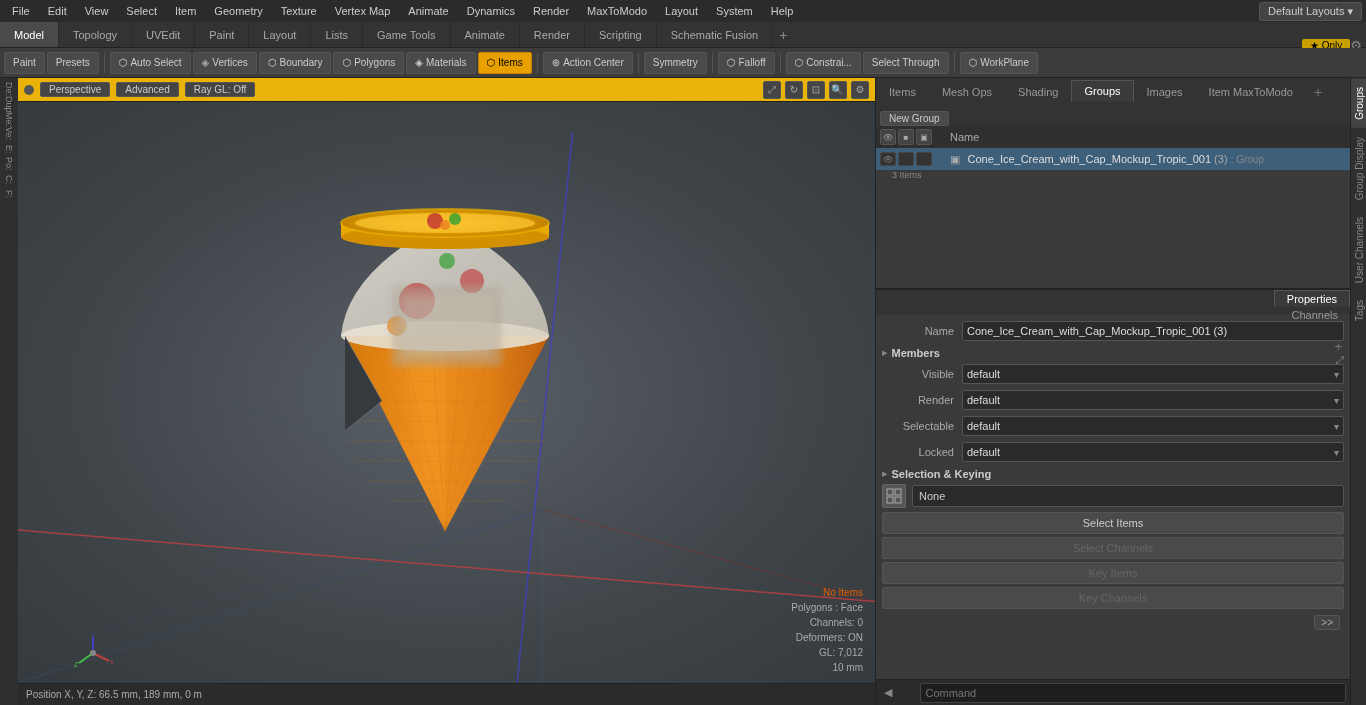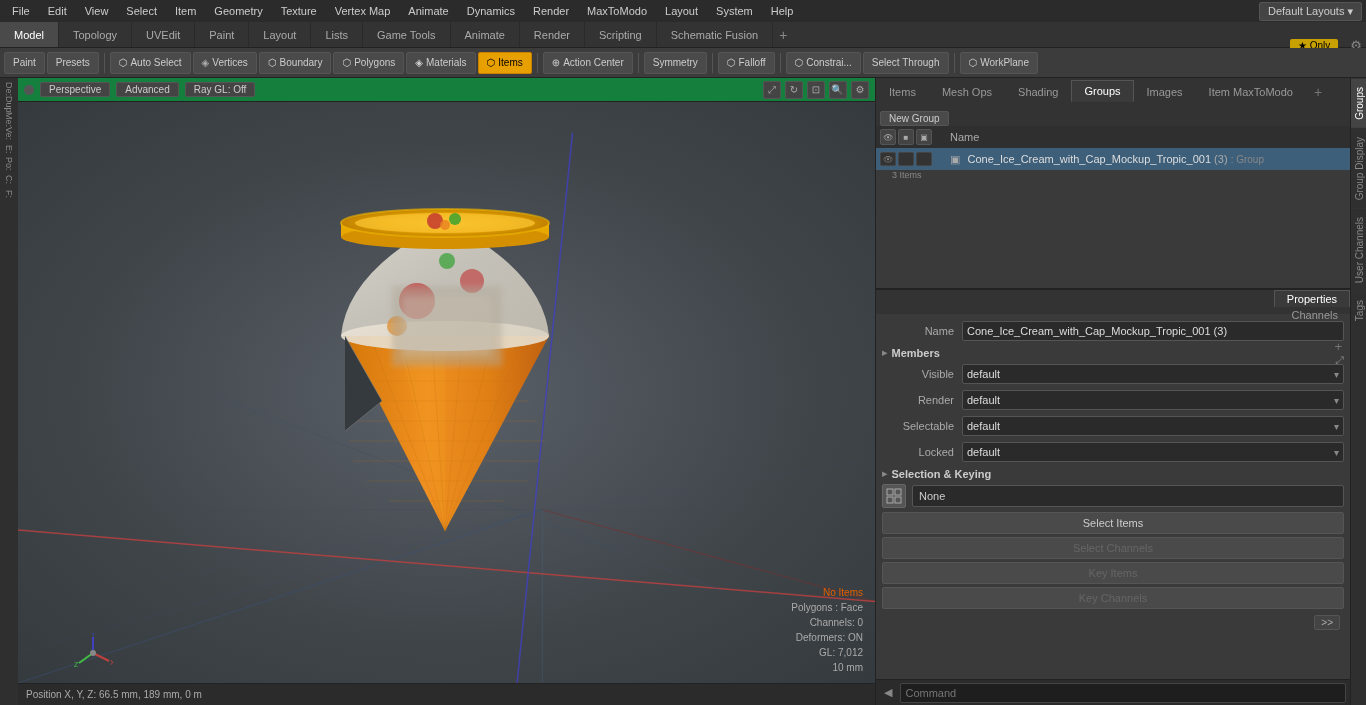--- a/index.html
+++ b/index.html
@@ -59,21 +59,21 @@
     }
     .tab-item.active {
       background: #4a4a4a;
       color: #fff;
     }
     .tab-spacer { flex: 1; }
     .tab-right {
       display: flex;
       align-items: center;
       padding-right: 4px;
-      gap: 12px;
+      gap: 0;
       margin-top: 21px;
     }
     .tab-star {
       background: #c8a000;
       color: #000;
       padding: 1px 8px;
       font-size: 10px;
       border-radius: 2px;
     }
     .tab-plus {
@@ -153,21 +153,21 @@
     
     .viewport-container {
       flex: 1;
       display: flex;
       flex-direction: column;
       background: #3a3a3a;
       border-right: 1px solid #222;
       position: relative;
     }
     .viewport-header {
-      background: #15803d;
+      background: #eab308;
       height: 24px;
       display: flex;
       align-items: center;
       padding: 0 6px;
       gap: 6px;
       border-bottom: 1px solid #222;
       flex-shrink: 0;
     }
     .viewport-header-btn {
       padding: 1px 8px;
@@ -594,20 +594,21 @@
     }
     .command-input {
       flex: 1;
       background: #1e1e1e;
       border: 1px solid #444;
       border-radius: 2px;
       height: 20px;
       padding: 0 4px;
       color: #ccc;
       font-size: 11px;
+      margin-left: 20px;
     }
 
     
     .vertical-tabs {
       width: 16px;
       background: #2f2f2f;
       display: flex;
       flex-direction: column;
       align-items: center;
       flex-shrink: 0;

